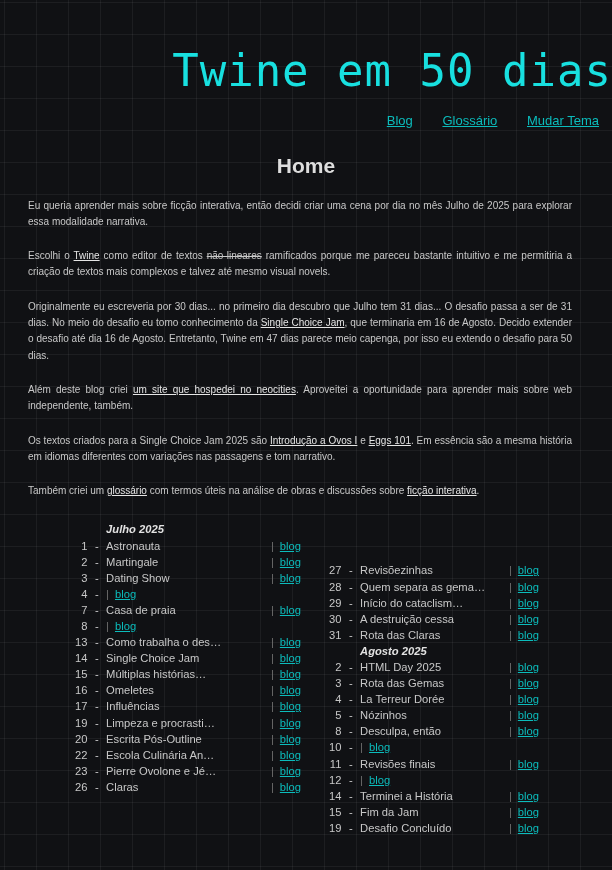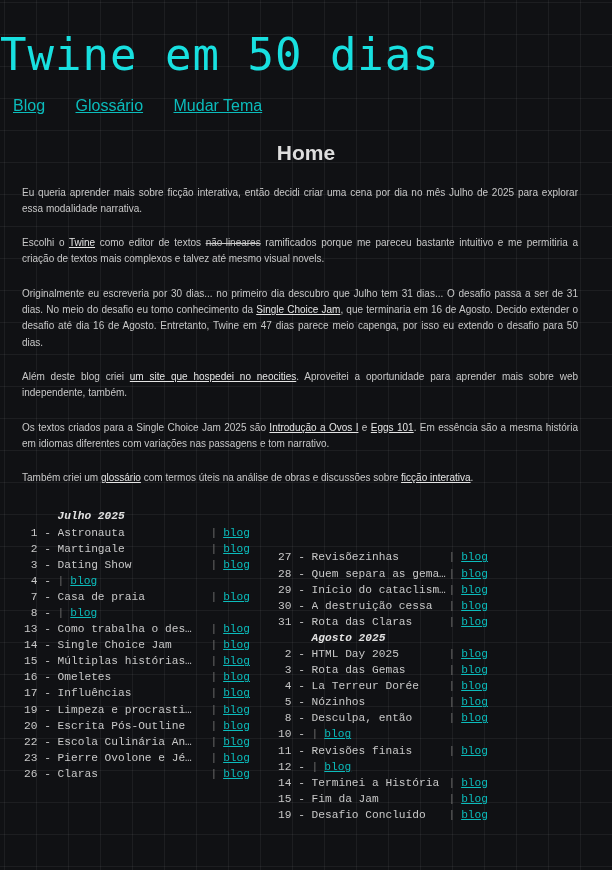--- a/index.html
+++ b/index.html
@@ -23,45 +23,45 @@
   }
 
   .page {
     width: 612px;
     box-sizing: border-box;
     padding: 0;
   }
 
   
   header.site-header {
-    padding-top: 30px;
-    text-align: left;
+    padding-top: 46px;
+    text-align: right;
   }
   .site-title {
     font-family: "DejaVu Sans Mono", "Liberation Mono", monospace;
     font-size: 44px;
     line-height: 1.15;
     font-weight: 400;
     color: #18e0e0;
     margin: 0;
     letter-spacing: 1px;
   }
   nav.top-nav {
     margin-top: 16px;
-    font-size: 16px;
+    font-size: 13px;
   }
   nav.top-nav a {
     color: #0bbcbc;
     text-decoration: underline;
     margin: 0 13px;
   }
 
   
   main {
-    padding: 0 22px;
+    padding: 0 28px;
     box-sizing: border-box;
   }
   h2.page-title {
     text-align: center;
     font-size: 21px;
     font-weight: bold;
     color: #dedede;
     margin: 26px 0 20px 0;
   }
   p.para {
@@ -76,24 +76,24 @@
     text-decoration: underline;
   }
   p.para s, p.para .strike {
     text-decoration: line-through;
     color: #c8c8c8;
   }
 
   
   .lists {
     display: flex;
-    justify-content: flex-start;
+    justify-content: center;
     gap: 10px;
     margin: 22px 0 0 0;
-    font-family: Liberation Mono, monospace;
+    font-family: Liberation Sans, sans-serif;
     font-size: 11.2px;
     line-height: 16.1px;
   }
   .list-col {
     width: 228px;
     box-sizing: border-box;
   }
   .list-col.left { padding-left: 2px; }
   .list-col.right { padding-left: 18px; margin-top: 41px; }
 

